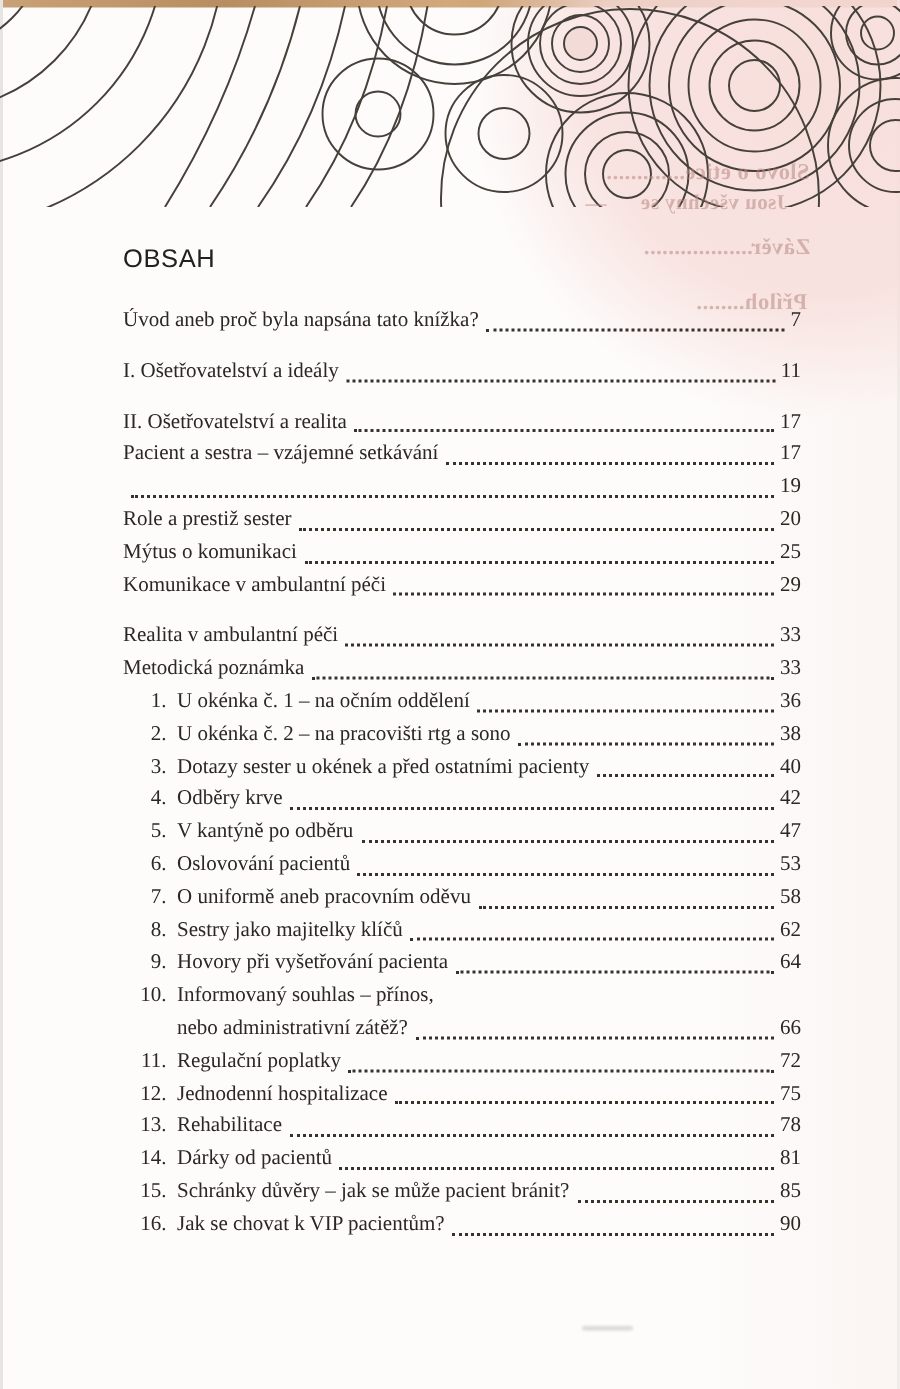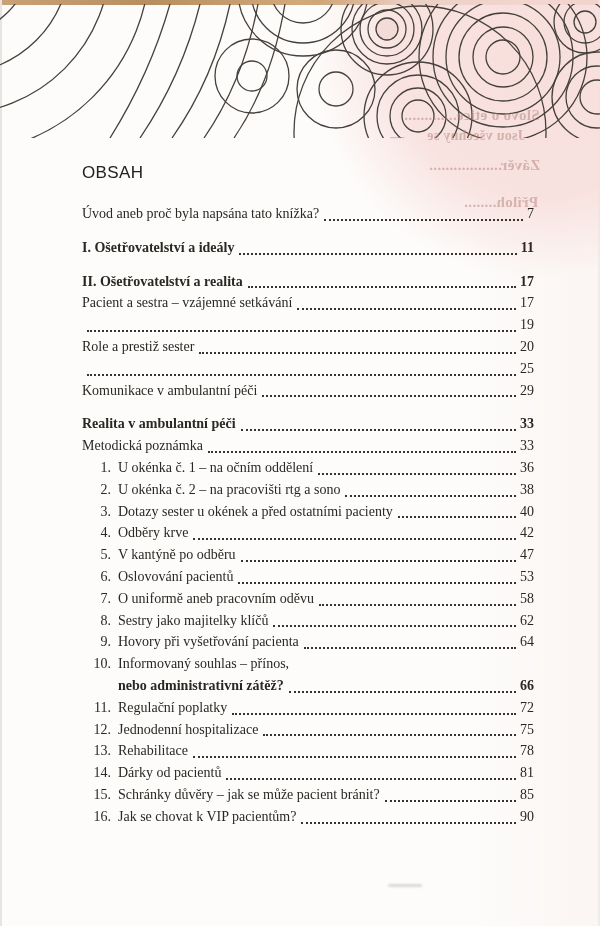--- a/index.html
+++ b/index.html
@@ -32,23 +32,23 @@
   .toc h1{
     font-family:"Liberation Sans","DejaVu Sans",sans-serif;
     font-size:17px;font-weight:normal;letter-spacing:.4px;
     margin:0 0 20px 0;color:#232020;
   }
   .toc-row{
     display:flex;align-items:flex-end;
     font-size:14px;line-height:21.8px;white-space:nowrap;
   }
   .toc-row.gap{margin-top:12px;}
-  .toc-row.bold{font-weight:bold;justify-content:space-between;}
+  .toc-row.bold{font-weight:normal;justify-content:space-between;}
   .num{display:inline-block;width:29px;min-width:29px;text-align:right;margin-right:7px;}
-  .indent{padding-left:36px;font-weight:bold;}
+  .indent{padding-left:36px;}
   .ttl{flex-shrink:0;}
   .lead{flex:1;min-width:6px;border-bottom:2.5px dotted #37322c;margin:0 4px 4px 5px;height:0;}
   .pg{flex-shrink:0;}
 </style>
 </head>
 <body>
 
 <div class="top-strip"></div>
 
 <div class="edge-left"></div>
@@ -142,20 +142,21 @@
       <div class="toc-row">
         <span class="lead"></span>
         <span class="pg">19</span>
       </div>
       <div class="toc-row">
         <span class="ttl">Role a prestiž sester</span>
         <span class="lead"></span>
         <span class="pg">20</span>
       </div>
       <div class="toc-row">
+        <span class="ttl">Mýtus o komunikaci</span>
         <span class="lead"></span>
         <span class="pg">25</span>
       </div>
       <div class="toc-row">
         <span class="ttl">Komunikace v ambulantní péči</span>
         <span class="lead"></span>
         <span class="pg">29</span>
       </div>
       <div class="toc-row bold gap">
         <span class="ttl">Realita v ambulantní péči</span>

